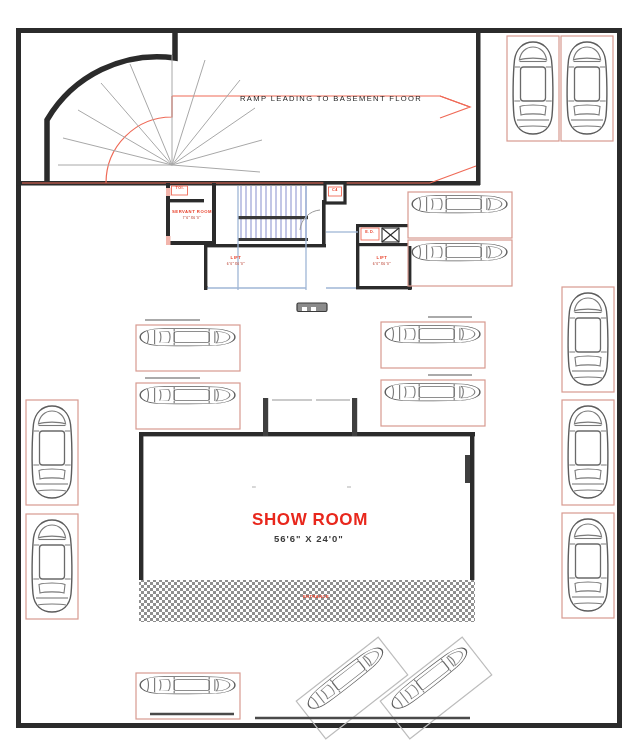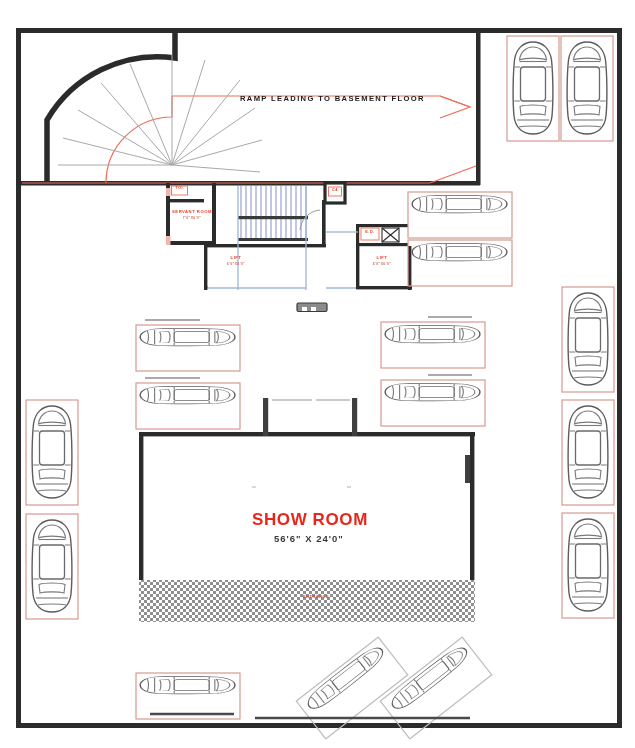--- a/index.html
+++ b/index.html
@@ -2,21 +2,21 @@
 <html><head>
 <meta charset="utf-8">
 <style>
   html,body{margin:0;padding:0;background:#ffffff;}
   body{width:635px;height:748px;font-family:"Liberation Sans",sans-serif;overflow:hidden;}
   #plan{position:relative;width:635px;height:748px;background:#fff;}
   svg#planSvg{position:absolute;left:0;top:0;width:635px;height:748px;display:block;}
   .lbl{position:absolute;color:#e8402a;font-family:"Liberation Sans",sans-serif;text-align:center;letter-spacing:.5px;white-space:nowrap;}
   .lbl.tiny{font-size:4.2px;font-weight:700;line-height:1.35;}
   .lbl.micro{font-size:3.4px;font-weight:700;line-height:1.35;color:#9a9a9a;}
-  .ramp-txt{position:absolute;color:#1d1d1d;font-size:7.6px;font-weight:700;letter-spacing:1.35px;white-space:nowrap;font-family:"Liberation Sans",sans-serif;padding-left:32px;}
+  .ramp-txt{position:absolute;color:#1d1d1d;font-size:7.6px;font-weight:400;letter-spacing:1.35px;white-space:nowrap;font-family:"Liberation Sans",sans-serif;padding-left:32px;}
   .show-title{position:absolute;color:#e8271c;font-size:17px;font-weight:700;letter-spacing:.6px;white-space:nowrap;font-family:"Liberation Sans",sans-serif;}
   .show-dim{position:absolute;color:#3a3a3a;font-size:9.5px;font-weight:700;letter-spacing:1px;white-space:nowrap;font-family:"Liberation Sans",sans-serif;}
   .dim2{font-size:3.3px;font-weight:700;color:#c96a5e;}
 </style>
 </head>
 <body>
 
 <div id="plan">
 
   <svg id="planSvg" viewBox="0 0 635 748" xmlns="http://www.w3.org/2000/svg">

